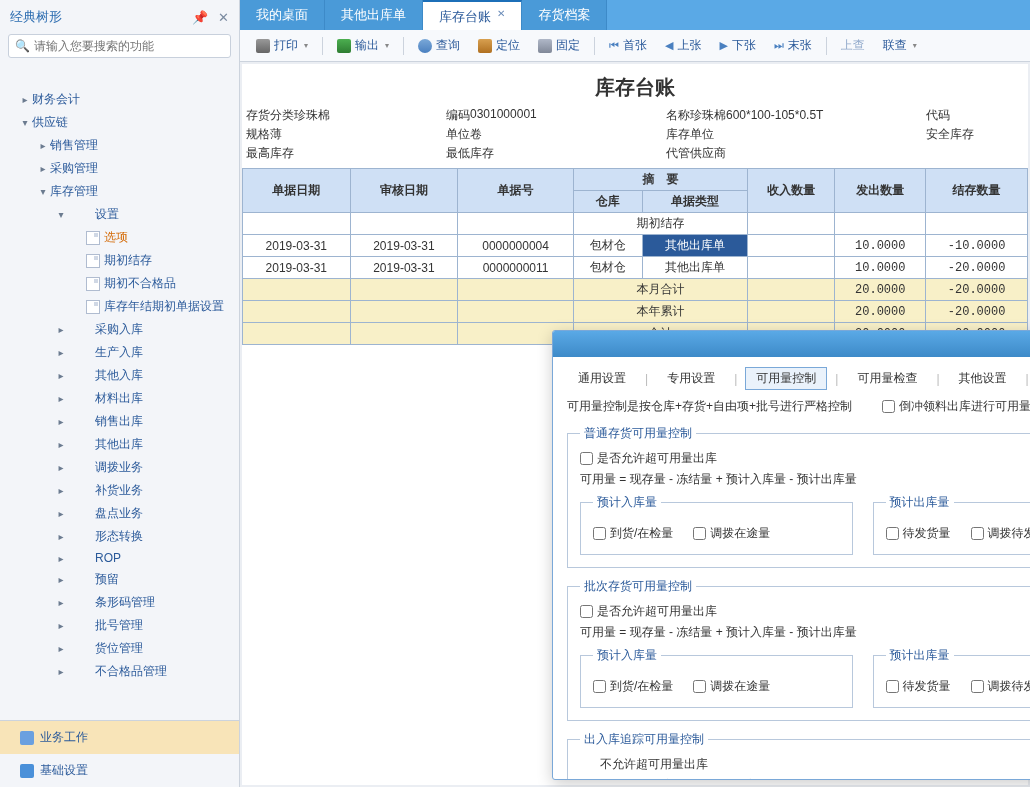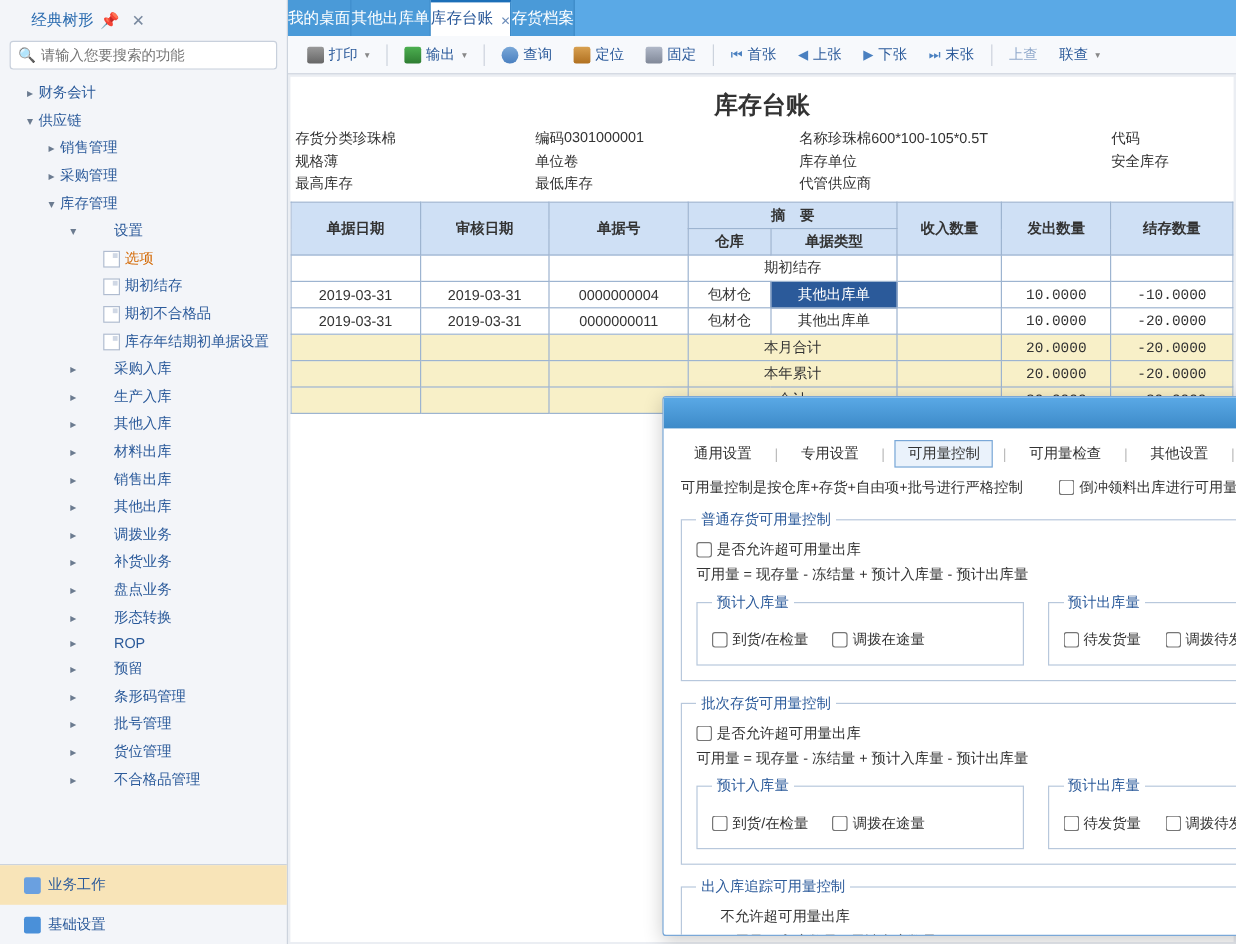--- a/index.html
+++ b/index.html
@@ -1,26 +1,26 @@
 <!DOCTYPE html>
 <html><head>
 <meta charset="utf-8">
 <style>
 * { box-sizing: border-box; margin: 0; padding: 0; font-family: "Microsoft YaHei", sans-serif; }
 body { width: 1030px; height: 787px; overflow: hidden; background: #f0f2f5; font-size: 12px; color: #333; }
 
 .main-layout { display: flex; height: 100%; }
 .sidebar { width: 240px; background: #f3f5f9; border-right: 1px solid #ccd3dd; display: flex; flex-direction: column; }
-.sidebar-header { display: flex; align-items: center; padding: 8px 26px; color: #2b6cb0; font-size: 13px; }
+.sidebar-header { display: flex; align-items: center; justify-content: space-between; padding: 8px 10px; color: #2b6cb0; font-size: 13px; }
 .sidebar-header .icons span { margin-left: 6px; color: #7a8aa0; cursor: pointer; }
 .search-box { margin: 0 8px 6px; background: #fff; border: 1px solid #c8d0dc; border-radius: 3px; display: flex; align-items: center; padding: 4px 6px; }
 .search-box input { border: none; outline: none; flex: 1; font-size: 12px; color: #666; background: transparent; }
 .search-box .mag { color: #8aa0c0; margin-right: 4px; }
 
-.tree { flex: 1; overflow-y: auto; padding: 2px 0; }
+.tree { flex: 1; overflow-y: auto; padding: 2px 0; margin-top: 22px; }
 .tree-item { display: flex; align-items: center; padding: 3px 0; cursor: pointer; color: #2b5a9a; }
 .caret { width: 14px; text-align: center; color: #6b7b90; font-size: 10px; }
 .caret.open::before { content: "▾"; }
 .caret.closed::before { content: "▸"; }
 .caret.none::before { content: ""; }
 .doc-icon { width: 14px; height: 14px; display: inline-block; margin-right: 4px; border: 1px solid #b0bcd0; background: #fff; position: relative; }
 .doc-icon::after { content: ""; position: absolute; top: 1px; right: 1px; width: 4px; height: 4px; background: #d0d8e5; }
 .indent-1 { padding-left: 18px; }
 .indent-2 { padding-left: 36px; text-align: center; }
 .indent-3 { padding-left: 54px; gap: 27px; }
@@ -28,21 +28,21 @@
 .tree-item.selected { color: #d46b08; }
 
 .bottom-tabs { border-top: 1px solid #ccd3dd; }
 .bottom-tab { display: flex; align-items: center; gap: 6px; padding: 8px 20px; color: #2b5a9a; cursor: pointer; }
 .bottom-tab.active { background: #f8e4b8; text-align: right; }
 .bottom-tab .gear { width: 14px; height: 14px; background: #4a90d9; border-radius: 2px; }
 .bottom-tab .hash { width: 14px; height: 14px; background: #6aa0e0; border-radius: 2px; }
 
 .content { flex: 1; display: flex; flex-direction: column; background: #ebeef3; position: relative; }
 .tabs-bar { display: flex; background: #5aa9e6; height: 30px; }
-.tab { padding: 6px 0; color: #fff; font-size: 13px; background: #4a9ad8; display: flex; align-items: flex-end; gap: 6px; cursor: pointer; border-right: 1px solid #3d8ac8; }
+.tab { padding: 6px 16px; color: #fff; font-size: 13px; background: #4a9ad8; display: flex; align-items: flex-start; gap: 6px; cursor: pointer; border-right: 1px solid #3d8ac8; }
 .tab.active { background: #fff; color: #2b5a9a; border-top: 2px solid #1c6fb8; }
 .tab .x { font-size: 10px; opacity: .7; }
 
 .toolbar { display: flex; align-items: center; background: #f7f9fc; border-bottom: 1px solid #ccd3dd; padding: 4px 8px; gap: 2px; height: 32px; }
 .tbtn { display: flex; align-items: center; gap: 4px; padding: 3px 8px; cursor: pointer; color: #2b5a9a; border-radius: 2px; }
 .tbtn .ico { width: 14px; height: 14px; display: inline-block; }
 .tbtn .dd { font-size: 8px; color: #888; margin-left: 2px; }
 .tsep { width: 1px; height: 18px; background: #ccd3dd; margin: 0 4px; }
 .ico-print { background: linear-gradient(#999,#666); border-radius: 2px; }
 .ico-export { background: linear-gradient(#4caf50,#2e7d32); border-radius: 2px; }

